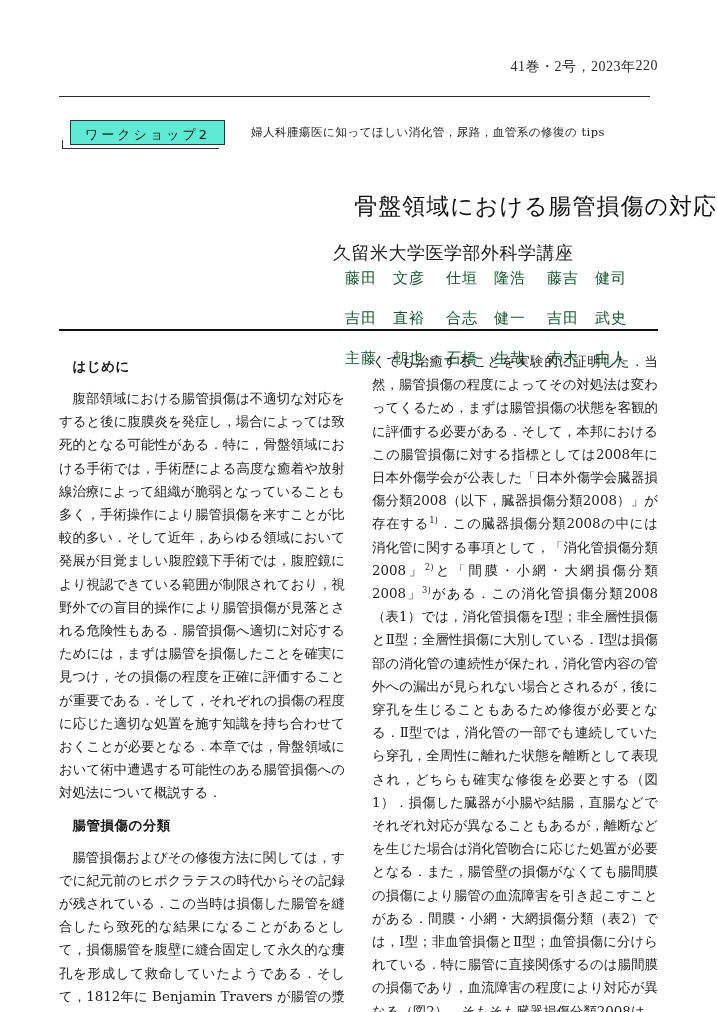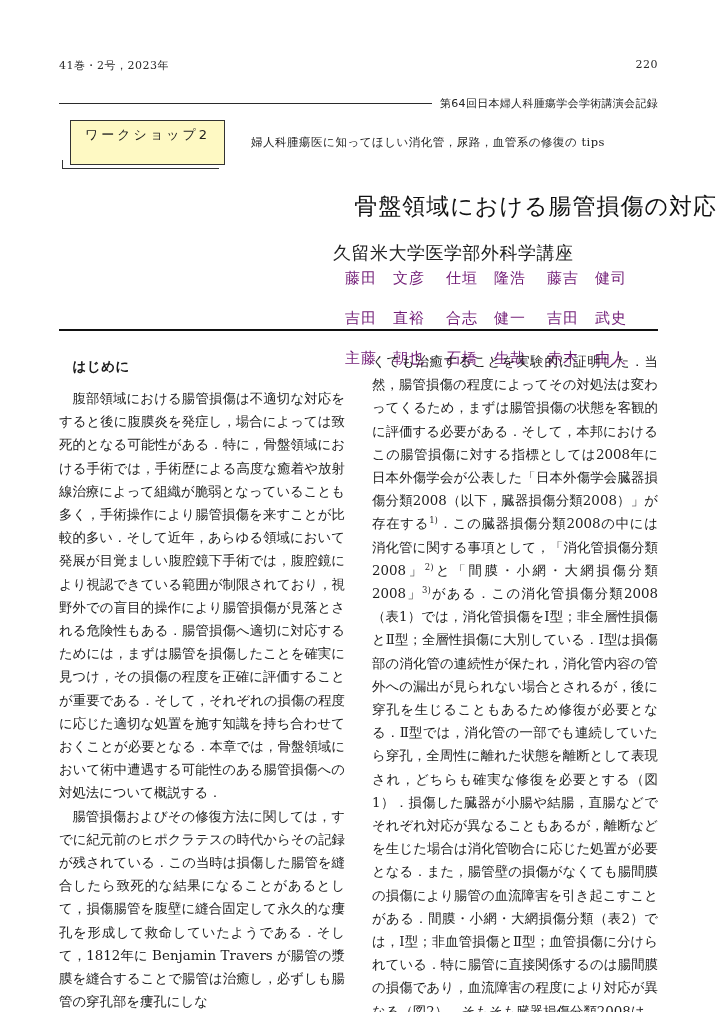--- a/index.html
+++ b/index.html
@@ -8,44 +8,44 @@
     width:717px;height:1012px;
     margin:0 auto;
     background:#ffffff;
     font-family:"DejaVu Serif","Liberation Serif",serif;
     color:#1c1c1c;
     overflow:hidden;
   }
   
   .running-head{
     position:absolute;top:58px;left:59px;right:59px;
-    display:flex;justify-content:space-between;
-    font-size:11px;letter-spacing:.5px;color:#2a2a2a;
+    display:flex;justify-content:flex-end;
+    font-size:14px;letter-spacing:.5px;color:#2a2a2a;font-family:Liberation Serif, serif;
   }
   .series-line{
     position:absolute;top:96px;left:59px;right:59px;
     display:flex;align-items:center;
   }
   .series-line .rule{flex:1;border-top:1.4px solid #2a2a2a;margin-right:8px;}
   .series-line .series-text{
     font-family:"DejaVu Sans","Liberation Sans",sans-serif;
     font-size:11px;letter-spacing:.3px;color:#222;
   }
   
   .workshop-row{
     position:absolute;top:120px;left:70px;right:59px;
     display:flex;align-items:center;
   }
   .workshop-box{
     position:relative;
     border:1.2px solid #333;
-    padding:5px 14px 20px 14px;
+    padding:5px 14px 0 14px;
     font-family:"DejaVu Sans","Liberation Sans",sans-serif;
     font-size:13px;letter-spacing:3px;color:#222;
-    background:#fef9c3;
+    background:#5eead4;
   }
   .workshop-box::after{
     content:"";position:absolute;left:-9px;right:5px;bottom:-5px;
     border-bottom:1.2px solid #333;
   }
   .workshop-box::before{
     content:"";position:absolute;left:-9px;bottom:-5px;height:9px;
     border-left:1.2px solid #333;
   }
   .workshop-subtitle{
@@ -60,21 +60,21 @@
   }
   .authors-block{
     position:absolute;top:241px;left:333px;
   }
   .affiliation{font-size:18px;letter-spacing:.5px;margin:0 0 4px 0;color:#222;}
   .authors-grid{
     display:grid;
     grid-template-columns:repeat(3,auto);
     column-gap:27px;row-gap:3px;
     padding-left:12px;
-    font-size:15px;letter-spacing:1px;color:#701a75;gap:21px;
+    font-size:15px;letter-spacing:1px;color:#14532d;gap:21px;
   }
   
   .divider-rule{
     position:absolute;top:329px;left:59px;right:59px;
     border-top:2px solid #111;
   }
   
   .body-columns{
     position:absolute;top:350px;left:59px;right:59px;
     display:flex;gap:27px;
@@ -100,21 +100,20 @@
 
 <div class="page">
 
   <div class="running-head">
     <span>41巻・2号，2023年</span>
     <span>220</span>
   </div>
 
   <div class="series-line">
     <span class="rule"></span>
-    <span class="series-text">第64回日本婦人科腫瘍学会学術講演会記録</span>
   </div>
 
   <div class="workshop-row">
     <span class="workshop-box">
       <span>ワークショップ2</span>
     </span>
     <span class="workshop-subtitle">婦人科腫瘍医に知ってほしい消化管，尿路，血管系の修復の tips</span>
   </div>
 
   <h1 class="article-title">骨盤領域における腸管損傷の対応</h1>
@@ -134,20 +133,21 @@
     </div>
   </div>
 
   <div class="divider-rule"></div>
 
   <div class="body-columns">
 
     <div class="col">
       <h2 class="section-heading">はじめに</h2>
       <p class="body-par indent">腹部領域における腸管損傷は不適切な対応をすると後に腹膜炎を発症し，場合によっては致死的となる可能性がある．特に，骨盤領域における手術では，手術歴による高度な癒着や放射線治療によって組織が脆弱となっていることも多く，手術操作により腸管損傷を来すことが比較的多い．そして近年，あらゆる領域において発展が目覚ましい腹腔鏡下手術では，腹腔鏡により視認できている範囲が制限されており，視野外での盲目的操作により腸管損傷が見落とされる危険性もある．腸管損傷へ適切に対応するためには，まずは腸管を損傷したことを確実に見つけ，その損傷の程度を正確に評価することが重要である．そして，それぞれの損傷の程度に応じた適切な処置を施す知識を持ち合わせておくことが必要となる．本章では，骨盤領域において術中遭遇する可能性のある腸管損傷への対処法について概説する．</p>
+      <h2 class="section-heading">腸管損傷の分類</h2>
       <p class="body-par indent">腸管損傷およびその修復方法に関しては，すでに紀元前のヒポクラテスの時代からその記録が残されている．この当時は損傷した腸管を縫合したら致死的な結果になることがあるとして，損傷腸管を腹壁に縫合固定して永久的な瘻孔を形成して救命していたようである．そして，1812年に Benjamin Travers が腸管の漿膜を縫合することで腸管は治癒し，必ずしも腸管の穿孔部を瘻孔にしな</p>
     </div>
 
     <div class="col">
       <p class="body-par"><span>くても治癒することを実験的に証明した．当然，腸管損傷の程度によってその対処法は変わってくるため，まずは腸管損傷の状態を客観的に評価する必要がある．そして，本邦におけるこの腸管損傷に対する指標としては2008年に日本外傷学会が公表した「日本外傷学会臓器損傷分類2008（以下，臓器損傷分類2008）」が存在する</span><sup class="ref">1)</sup><span>．この臓器損傷分類2008の中には消化管に関する事項として，「消化管損傷分類2008」</span><sup class="ref">2)</sup><span>と「間膜・小網・大網損傷分類2008」</span><sup class="ref">3)</sup><span>がある．この消化管損傷分類2008（表1）では，消化管損傷をⅠ型；非全層性損傷とⅡ型；全層性損傷に大別している．Ⅰ型は損傷部の消化管の連続性が保たれ，消化管内容の管外への漏出が見られない場合とされるが，後に穿孔を生じることもあるため修復が必要となる．Ⅱ型では，消化管の一部でも連続していたら穿孔，全周性に離れた状態を離断として表現され，どちらも確実な修復を必要とする（図1）．損傷した臓器が小腸や結腸，直腸などでそれぞれ対応が異なることもあるが，離断などを生じた場合は消化管吻合に応じた処置が必要となる．また，腸管壁の損傷がなくても腸間膜の損傷により腸管の血流障害を引き起こすことがある．間膜・小網・大網損傷分類（表2）では，Ⅰ型；非血管損傷とⅡ型；血管損傷に分けられている．特に腸管に直接関係するのは腸間膜の損傷であり，血流障害の程度により対応が異なる（図2）．そもそも臓器損傷分類2008は，急性期外傷診療に対して作成されたものであるため，医原性の術中臓器損傷とは若干ニュ</span></p>
     </div>
 
   </div>
 
 </div>

